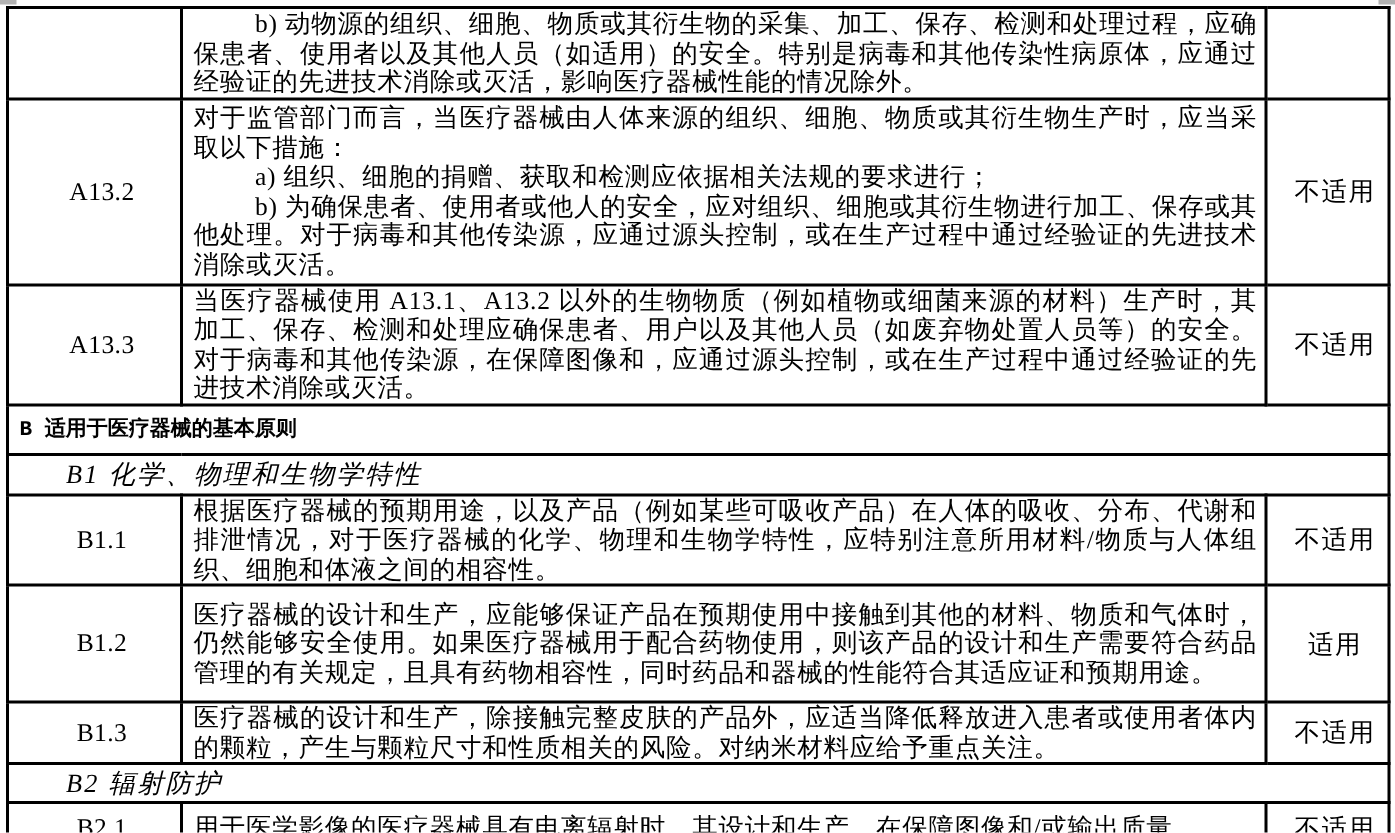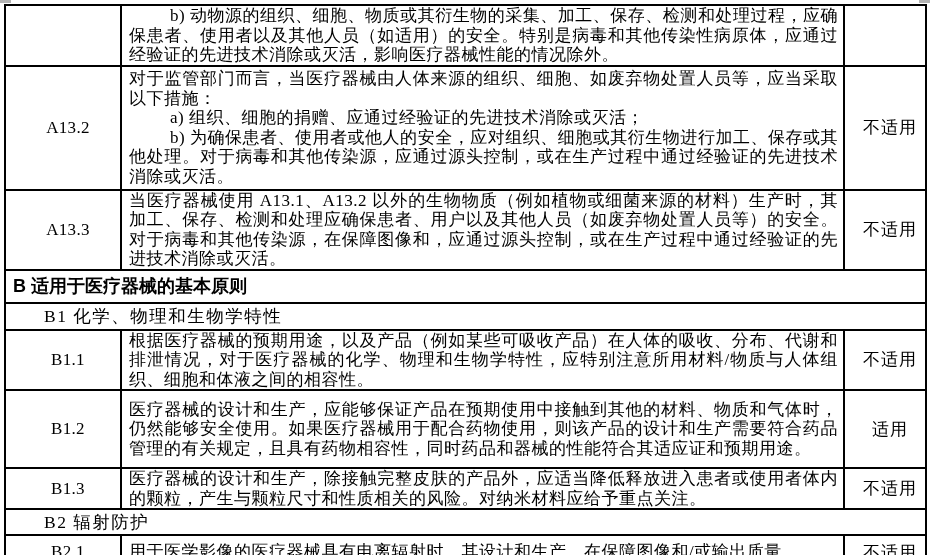--- a/index.html
+++ b/index.html
@@ -61,25 +61,26 @@
   td.content-cell p.ind { text-indent: 41px; }
   td.result-cell {
     text-align: center;
     letter-spacing: 1px;
   }
   td.section-cell {
     padding: 0 5px 0 7px;
     text-align: left;
   }
   tr.sec-main td.section-cell {
-    font-family: Liberation Sans, sans-serif;
+    font-family: Liberation Mono, monospace;
     font-weight: bold;
-    font-size: 18px;
+    font-size: 14px;
   }
   tr.sec-sub td.section-cell {
+    font-style: italic;
     font-size: 17.5px;
     letter-spacing: 1.5px;
     padding-left: 38px;
   }
 
   tr.r0 { height: 55px; }
   tr.r1 { height: 124px; }
   tr.r2 { height: 80px; }
   tr.r3 { height: 33px; }
   tr.r4 { height: 27px; }
@@ -107,22 +108,22 @@
       <td class="id-cell"></td>
       <td class="content-cell">
         <p class="ind">b) 动物源的组织、细胞、物质或其衍生物的采集、加工、保存、检测和处理过程，应确保患者、使用者以及其他人员（如适用）的安全。特别是病毒和其他传染性病原体，应通过经验证的先进技术消除或灭活，影响医疗器械性能的情况除外。</p>
       </td>
       <td class="result-cell"></td>
     </tr>
 
     <tr class="r1">
       <td class="id-cell">A13.2</td>
       <td class="content-cell">
-        <p>对于监管部门而言，当医疗器械由人体来源的组织、细胞、如废弃物处置人员等，应当采取以下措施：</p>
-        <p class="ind">a) 组织、细胞的捐赠、应通过经验证的先进技术消除或灭活；</p>
+        <p>对于监管部门而言，当医疗器械由人体来源的组织、细胞、物质或其衍生物生产时，应当采取以下措施：</p>
+        <p class="ind">a) 组织、细胞的捐赠、获取和检测应依据相关法规的要求进行；</p>
         <p class="ind">b) 为确保患者、使用者或他人的安全，应对组织、细胞或其衍生物进行加工、保存或其他处理。对于病毒和其他传染源，应通过源头控制，或在生产过程中通过经验证的先进技术消除或灭活。</p>
       </td>
       <td class="result-cell">不适用</td>
     </tr>
 
     <tr class="r2">
       <td class="id-cell">A13.3</td>
       <td class="content-cell">
         <p>当医疗器械使用 A13.1、A13.2 以外的生物物质（例如植物或细菌来源的材料）生产时，其加工、保存、检测和处理应确保患者、用户以及其他人员（如废弃物处置人员等）的安全。对于病毒和其他传染源，在保障图像和，应通过源头控制，或在生产过程中通过经验证的先进技术消除或灭活。</p>
       </td>

